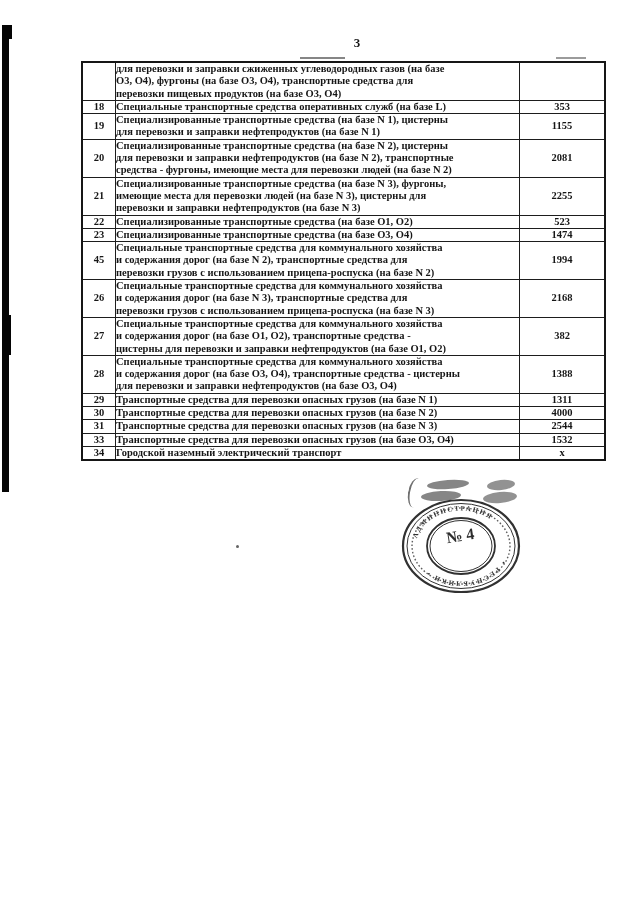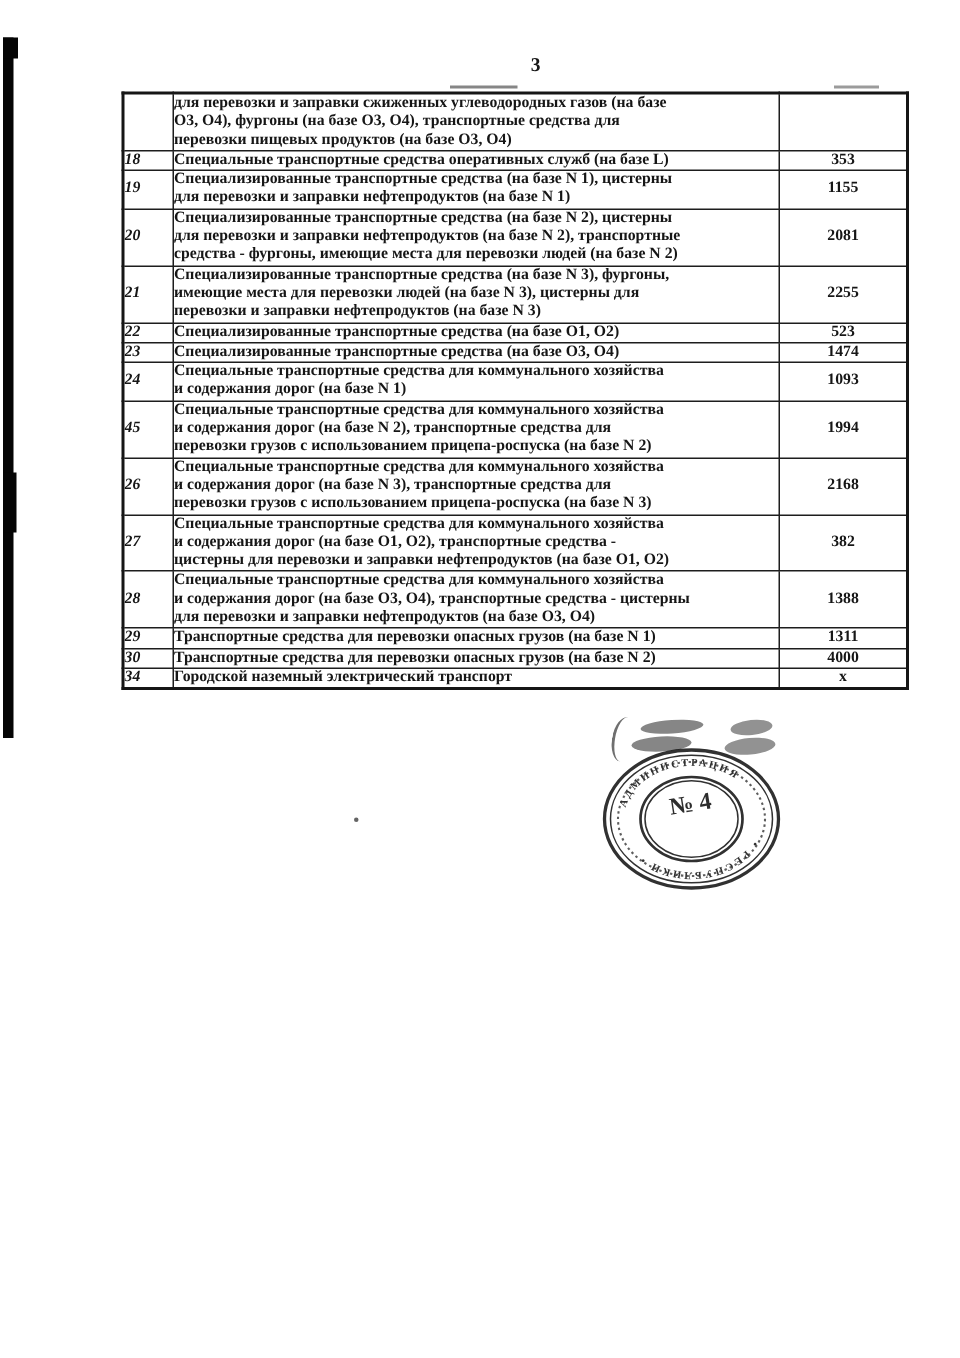--- a/index.html
+++ b/index.html
@@ -29,21 +29,21 @@
   table.doc-table td{
     border:1px solid #1d1d1d;
     font-size:10.5px;
     font-weight:bold;
     line-height:12.3px;
     padding:0;
     vertical-align:middle;
     overflow:hidden;
   }
   table.doc-table{border:2px solid #161616;}
-  td.c-num{width:32px;font-style:italic;}
+  td.c-num{width:32px;text-align:center;}
   td.c-desc{width:403px;padding:1px 2px 1px 4px;white-space:pre-line;vertical-align:middle;}
   td.c-val{width:84px;text-align:center;margin-top:20px;}
   
   .stamp{position:absolute;left:395px;top:491px;width:132px;height:110px;opacity:.88;}
   .stamp-no{
     font-family:"Liberation Serif",serif;
     font-weight:bold;
   }
   
   .smudge{position:absolute;background:#0d0d0d;border-radius:50%;}
@@ -102,26 +102,20 @@
           <td class="c-num">22</td>
           <td class="c-desc">Специализированные транспортные средства (на базе О1, О2)</td>
           <td class="c-val">523</td>
         </tr>
         <tr>
           <td class="c-num">23</td>
           <td class="c-desc">Специализированные транспортные средства (на базе О3, О4)</td>
           <td class="c-val">1474</td>
         </tr>
         <tr>
-          <td class="c-num">24</td>
-          <td class="c-desc">Специальные транспортные средства для коммунального хозяйства
-и содержания дорог (на базе N 1)</td>
-          <td class="c-val">1093</td>
-        </tr>
-        <tr>
           <td class="c-num">45</td>
           <td class="c-desc">Специальные транспортные средства для коммунального хозяйства
 и содержания дорог (на базе N 2), транспортные средства для
 перевозки грузов с использованием прицепа-роспуска (на базе N 2)</td>
           <td class="c-val">1994</td>
         </tr>
         <tr>
           <td class="c-num">26</td>
           <td class="c-desc">Специальные транспортные средства для коммунального хозяйства
 и содержания дорог (на базе N 3), транспортные средства для
@@ -146,20 +140,30 @@
           <td class="c-num">29</td>
           <td class="c-desc">Транспортные средства для перевозки опасных грузов (на базе N 1)</td>
           <td class="c-val">1311</td>
         </tr>
         <tr>
           <td class="c-num">30</td>
           <td class="c-desc">Транспортные средства для перевозки опасных грузов (на базе N 2)</td>
           <td class="c-val">4000</td>
         </tr>
         <tr>
+          <td class="c-num">31</td>
+          <td class="c-desc">Транспортные средства для перевозки опасных грузов (на базе N 3)</td>
+          <td class="c-val">2544</td>
+        </tr>
+        <tr>
+          <td class="c-num">33</td>
+          <td class="c-desc">Транспортные средства для перевозки опасных грузов (на базе О3, О4)</td>
+          <td class="c-val">1532</td>
+        </tr>
+        <tr>
           <td class="c-num">34</td>
           <td class="c-desc">Городской наземный электрический транспорт</td>
           <td class="c-val">х</td>
         </tr>
       </tbody>
   </table>
 
   <svg class="stamp" viewBox="0 0 132 110" xmlns="http://www.w3.org/2000/svg">
     <defs>
       <path id="arcTop" d="M 21 55 A 45 35.5 0 0 1 111 55" fill="none"></path>

